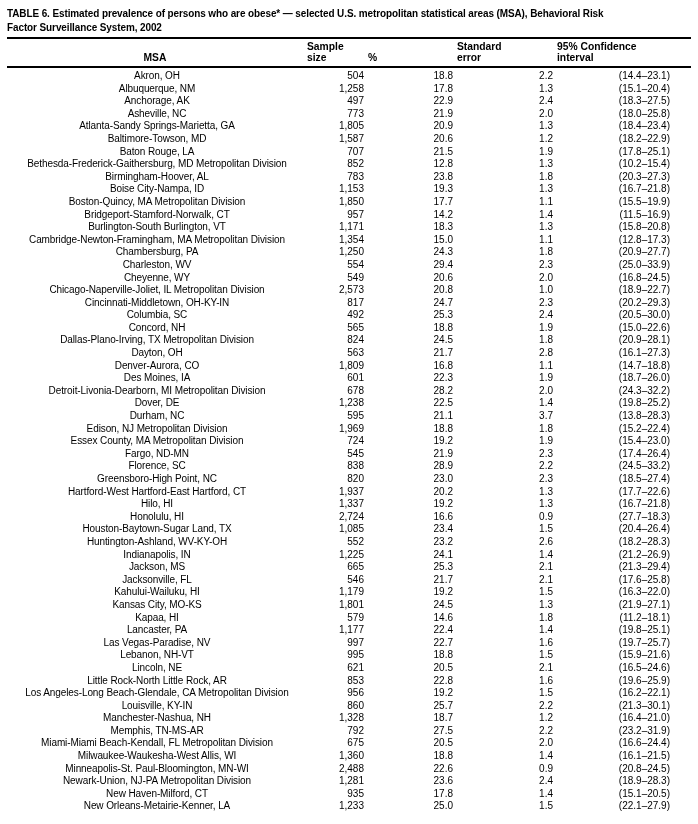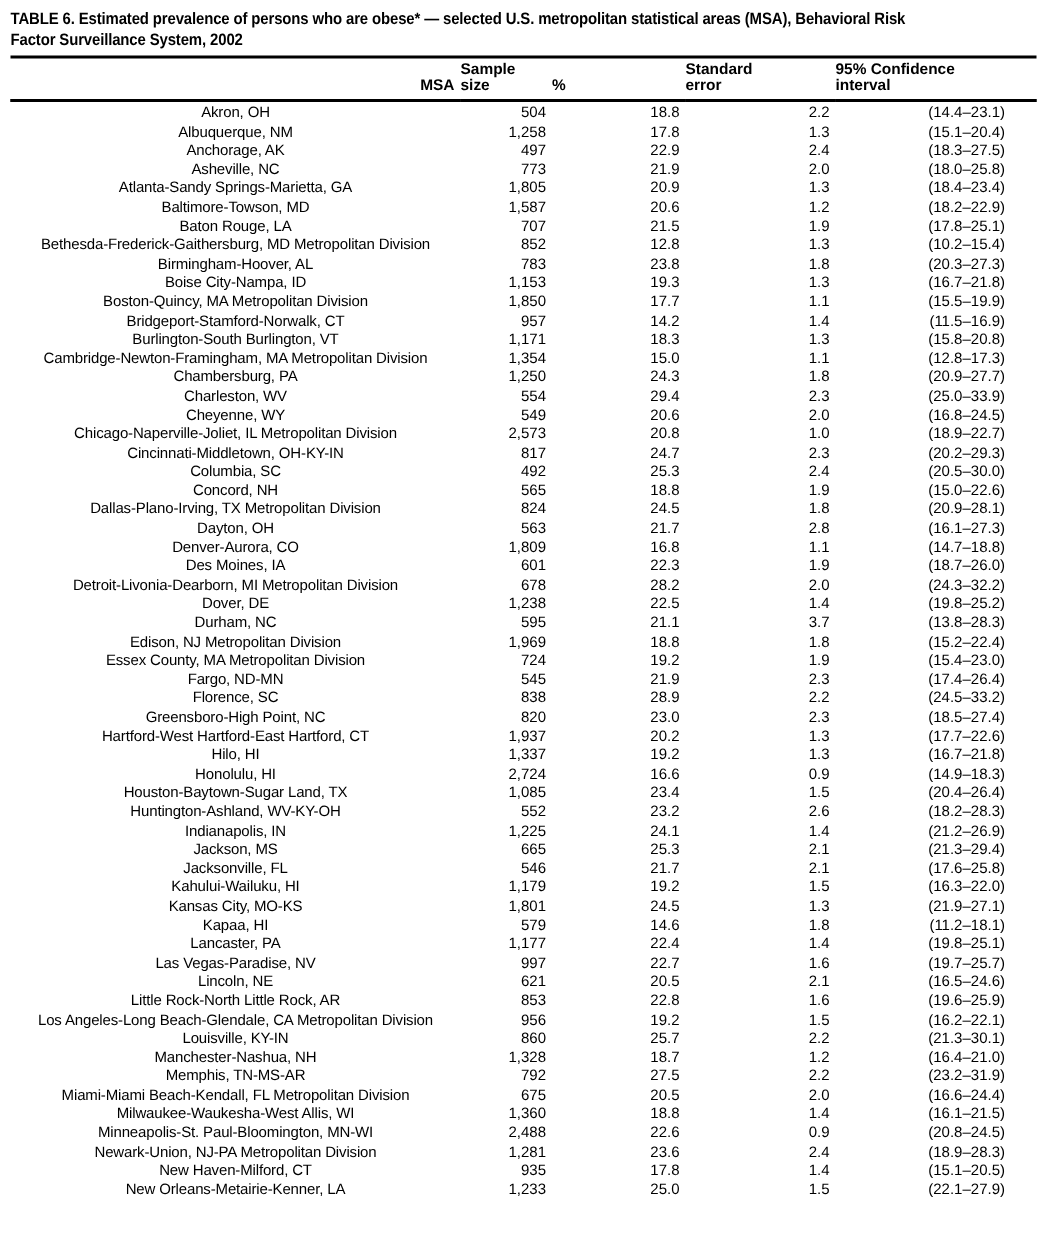--- a/index.html
+++ b/index.html
@@ -48,21 +48,21 @@
     font-weight: bold;
     font-size: 10.3px;
     line-height: 10.5px;
     text-align: left;
     vertical-align: bottom;
     padding: 3px 4px 3px 0;
     border-bottom: 2px solid #000;
     white-space: nowrap;
   }
   thead th.h-msa {
-    text-align: right;
+    text-align: center;
     padding-left: 0;
     margin-top: 24px;
   }
   thead th.h-ci {
     padding-right: 12px;
   }
   .hdr-line { display: block; }
 
   tbody td {
     font-size: 10px;
@@ -369,21 +369,21 @@
           <td class="d-n">1,337</td>
           <td class="d-pct">19.2</td>
           <td class="d-se">1.3</td>
           <td class="d-ci">(16.7–21.8)</td>
         </tr>
         <tr>
           <td class="d-msa">Honolulu, HI</td>
           <td class="d-n">2,724</td>
           <td class="d-pct">16.6</td>
           <td class="d-se">0.9</td>
-          <td class="d-ci">(14.9–18.3)</td>
+          <td class="d-ci">(27.7–18.3)</td>
         </tr>
         <tr>
           <td class="d-msa">Houston-Baytown-Sugar Land, TX</td>
           <td class="d-n">1,085</td>
           <td class="d-pct">23.4</td>
           <td class="d-se">1.5</td>
           <td class="d-ci">(20.4–26.4)</td>
         </tr>
         <tr>
           <td class="d-msa">Huntington-Ashland, WV-KY-OH</td>
@@ -442,20 +442,27 @@
           <td class="d-ci">(19.8–25.1)</td>
         </tr>
         <tr>
           <td class="d-msa">Las Vegas-Paradise, NV</td>
           <td class="d-n">997</td>
           <td class="d-pct">22.7</td>
           <td class="d-se">1.6</td>
           <td class="d-ci">(19.7–25.7)</td>
         </tr>
         <tr>
+          <td class="d-msa">Lebanon, NH-VT</td>
+          <td class="d-n">995</td>
+          <td class="d-pct">18.8</td>
+          <td class="d-se">1.5</td>
+          <td class="d-ci">(15.9–21.6)</td>
+        </tr>
+        <tr>
           <td class="d-msa">Lincoln, NE</td>
           <td class="d-n">621</td>
           <td class="d-pct">20.5</td>
           <td class="d-se">2.1</td>
           <td class="d-ci">(16.5–24.6)</td>
         </tr>
         <tr>
           <td class="d-msa">Little Rock-North Little Rock, AR</td>
           <td class="d-n">853</td>
           <td class="d-pct">22.8</td>

